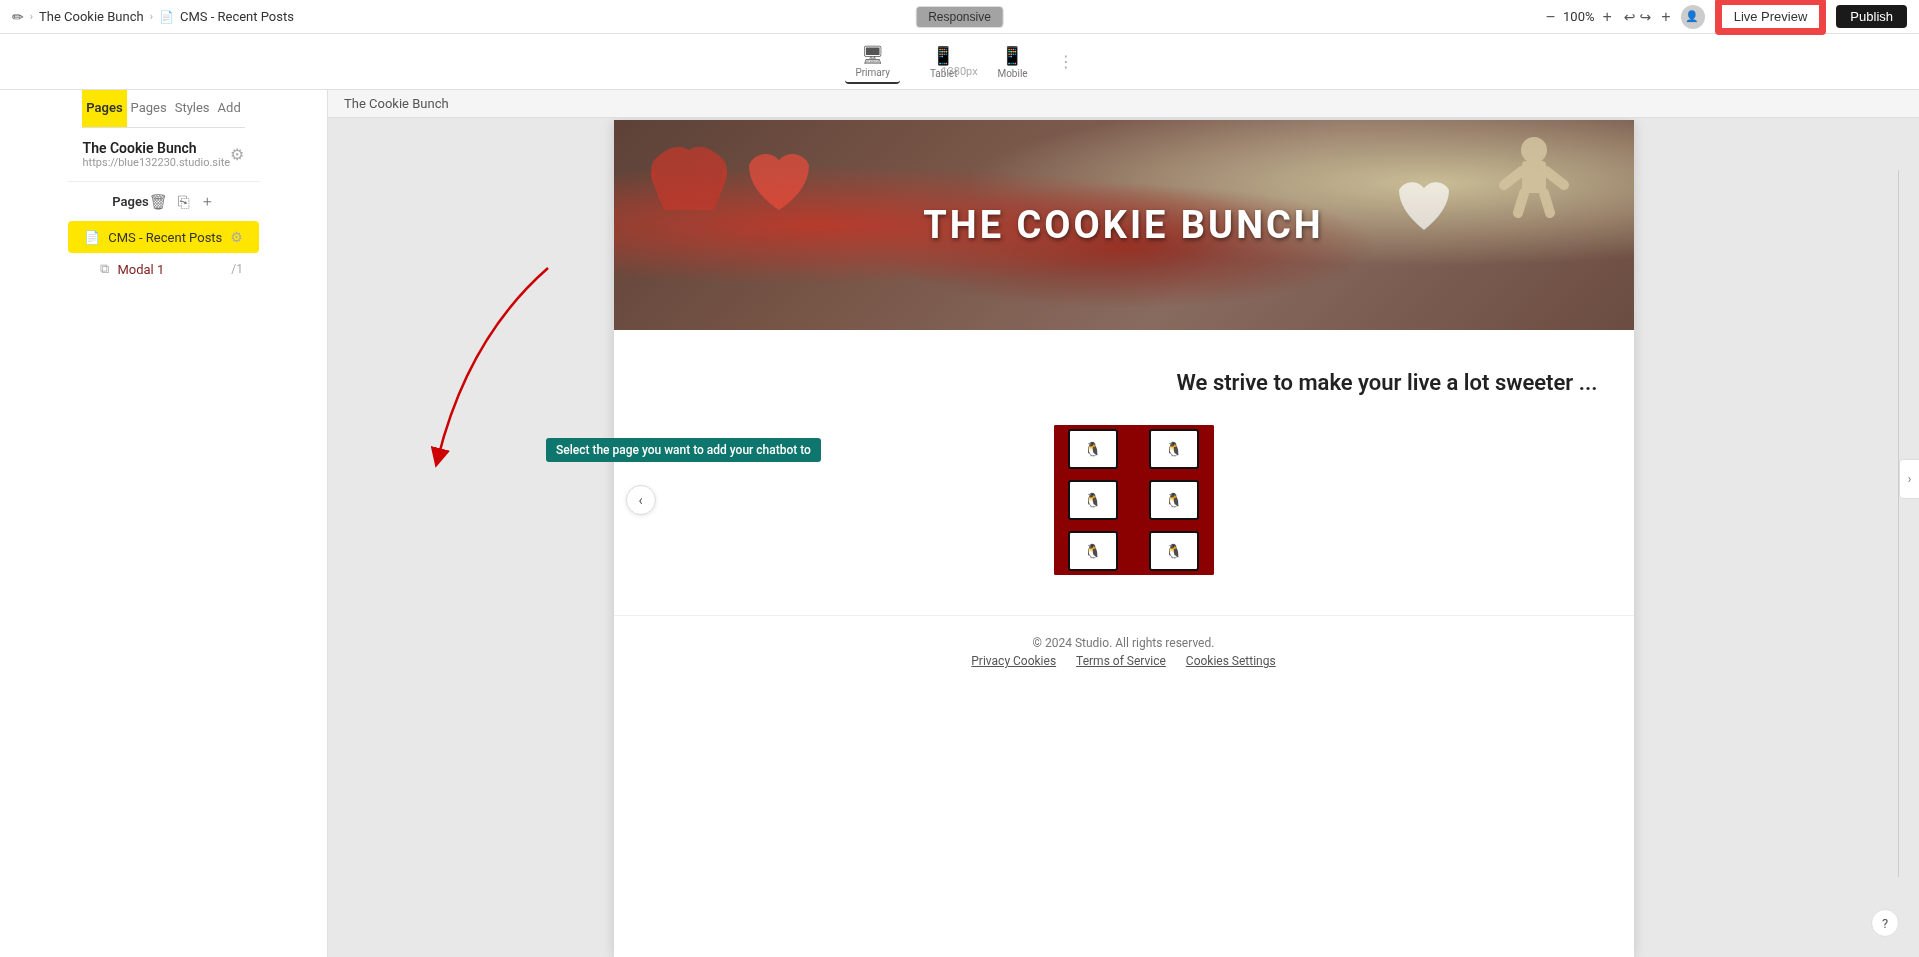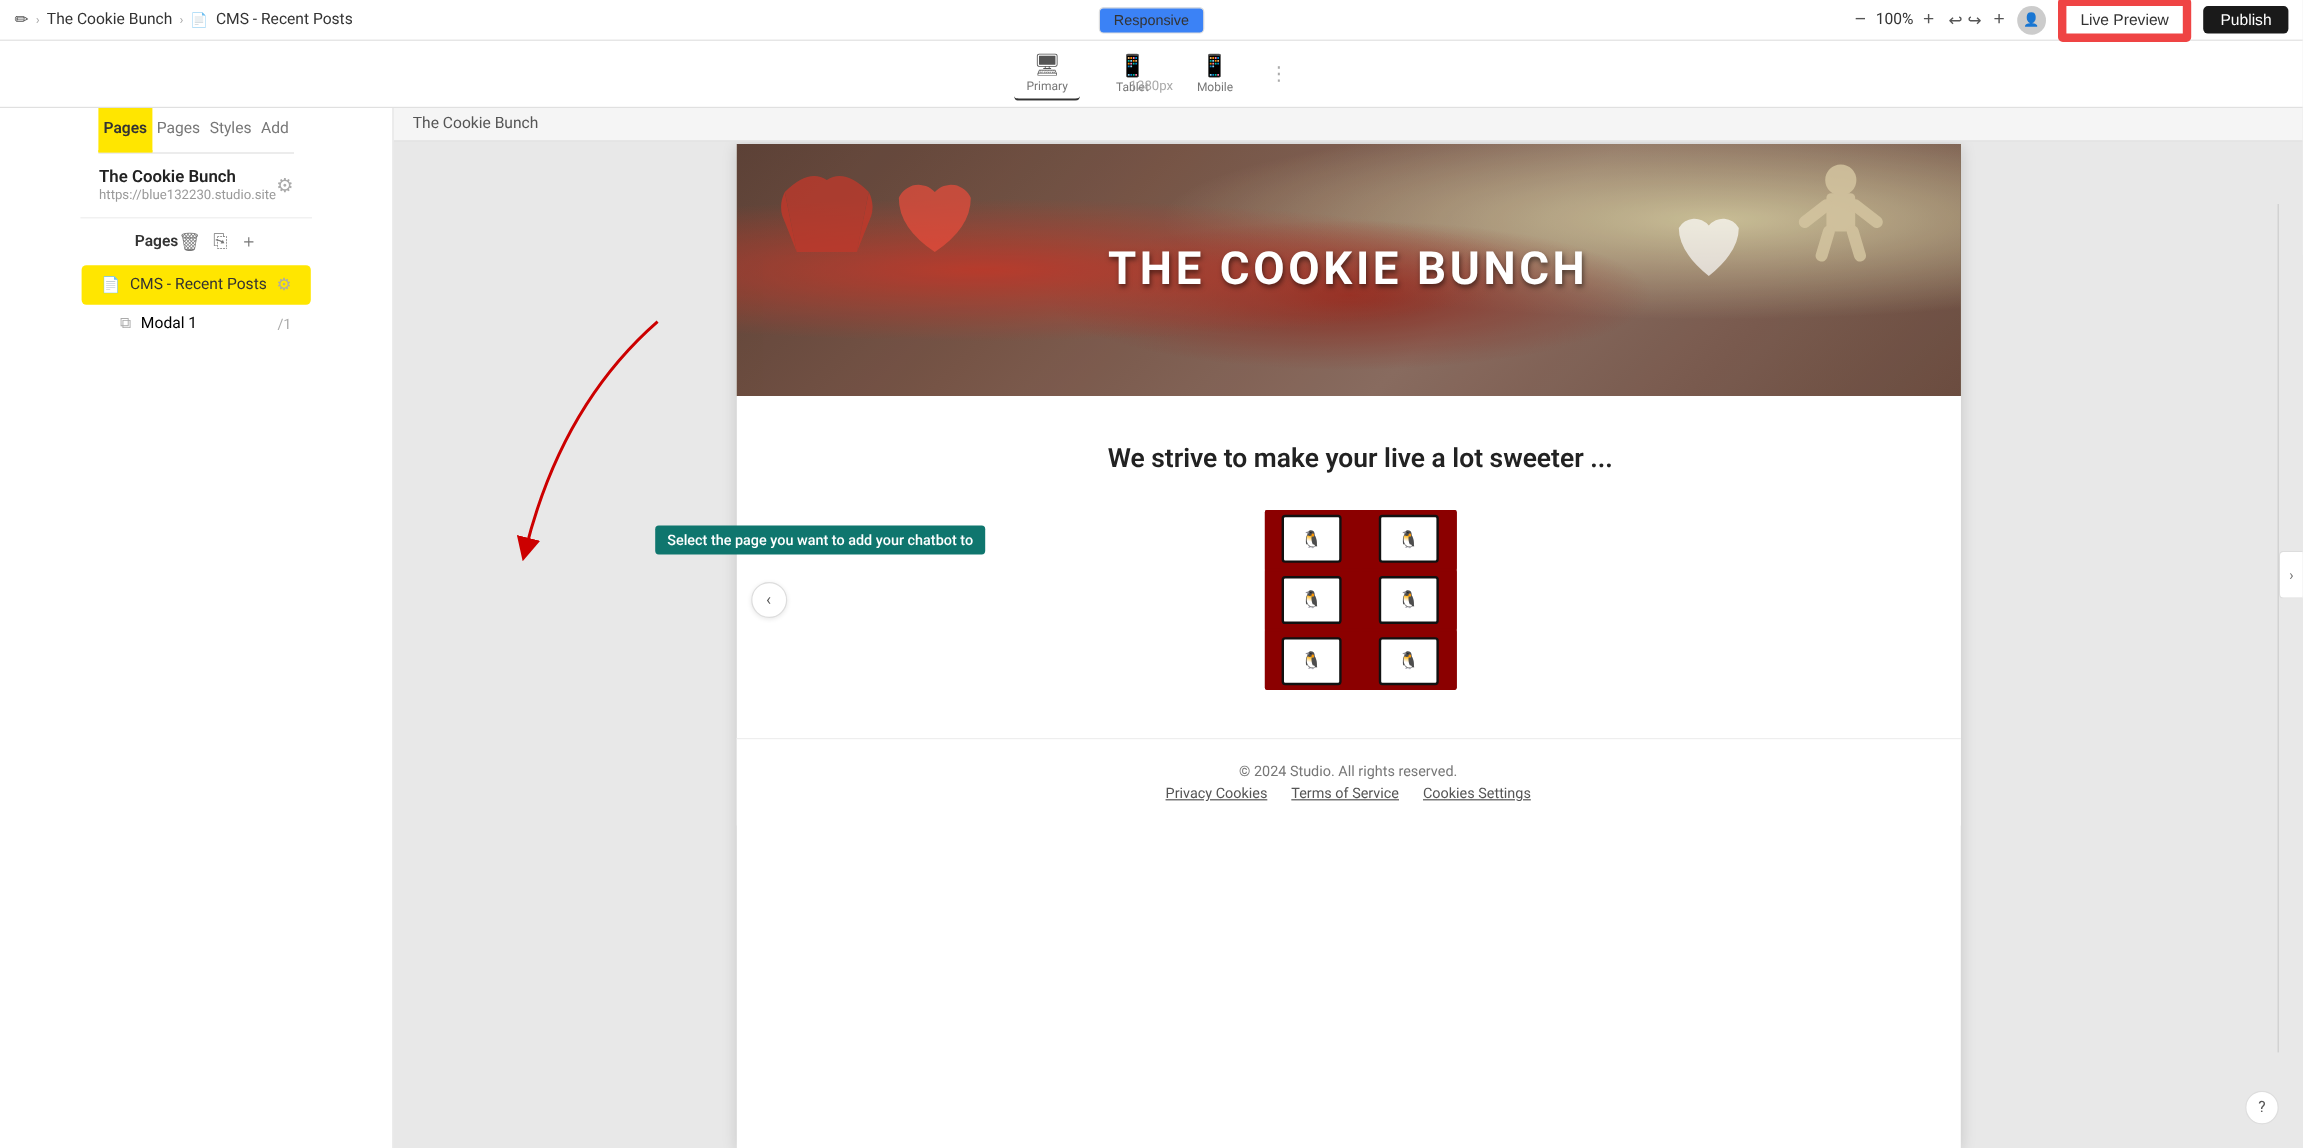--- a/index.html
+++ b/index.html
@@ -29,21 +29,21 @@
     .topbar-left .page-icon { color: #aaa; font-size: 12px; }
     .topbar-center {
       display: flex;
       align-items: center;
       gap: 8px;
       position: absolute;
       left: 50%;
       transform: translateX(-50%);
     }
     .responsive-btn {
-      background: #3b82f6;
+      background: #a3a3a3;
       border: 1px solid #ddd;
       border-radius: 4px;
       padding: 3px 12px;
       font-size: 12px;
       color: #333;
       cursor: pointer;
     }
     .topbar-right {
       display: flex;
       align-items: center;
@@ -209,21 +209,21 @@
     .page-settings-icon { font-size: 14px; color: #aaa; cursor: pointer; }
     .page-item-modal {
       display: flex;
       align-items: center;
       padding: 8px 16px 8px 32px;
       gap: 8px;
       margin: 0 8px;
       cursor: pointer;
     }
     .modal-icon { font-size: 13px; color: #aaa; }
-    .modal-name { font-size: 13px; color: #000000; flex: 1; }
+    .modal-name { font-size: 13px; color: #7f1d1d; flex: 1; }
     .modal-num { font-size: 12px; color: #aaa; }
     .tooltip-label {
       position: absolute;
       top: 348px;
       left: 218px;
       background: #0f766e;
       color: #fff;
       font-size: 12px;
       font-weight: 500;
       padding: 5px 10px;
@@ -297,21 +297,21 @@
       text-transform: uppercase;
       text-shadow: 1px 2px 4px rgba(0,0,0,0.5);
       position: relative;
       z-index: 2;
     }
 
     
     .content-section {
       background: #fff;
       padding: 40px 36px;
-      text-align: center;
+      text-align: right;
       margin-left: 20px;
     }
     .content-tagline {
       font-size: 22px;
       font-weight: 600;
       color: #222;
       margin-bottom: 30px;
     }
     .cookie-image-placeholder {
       width: 160px;

